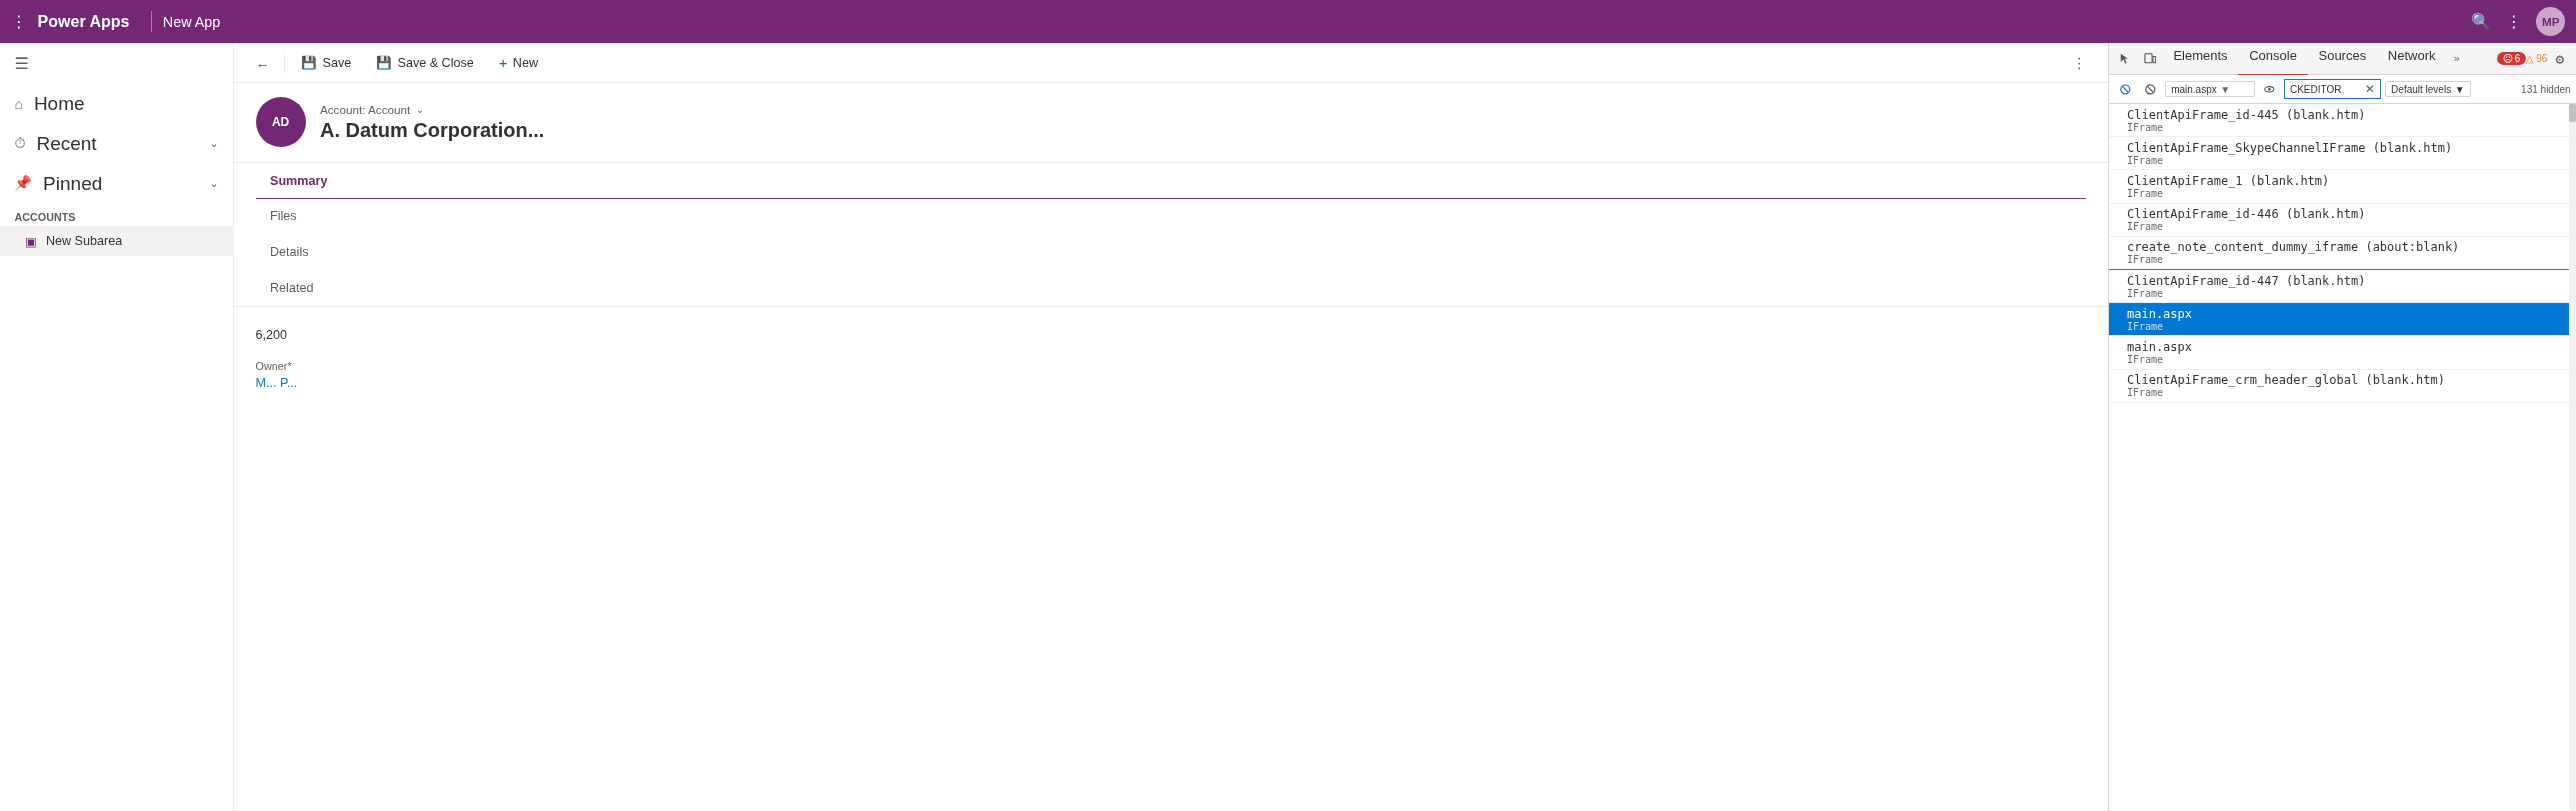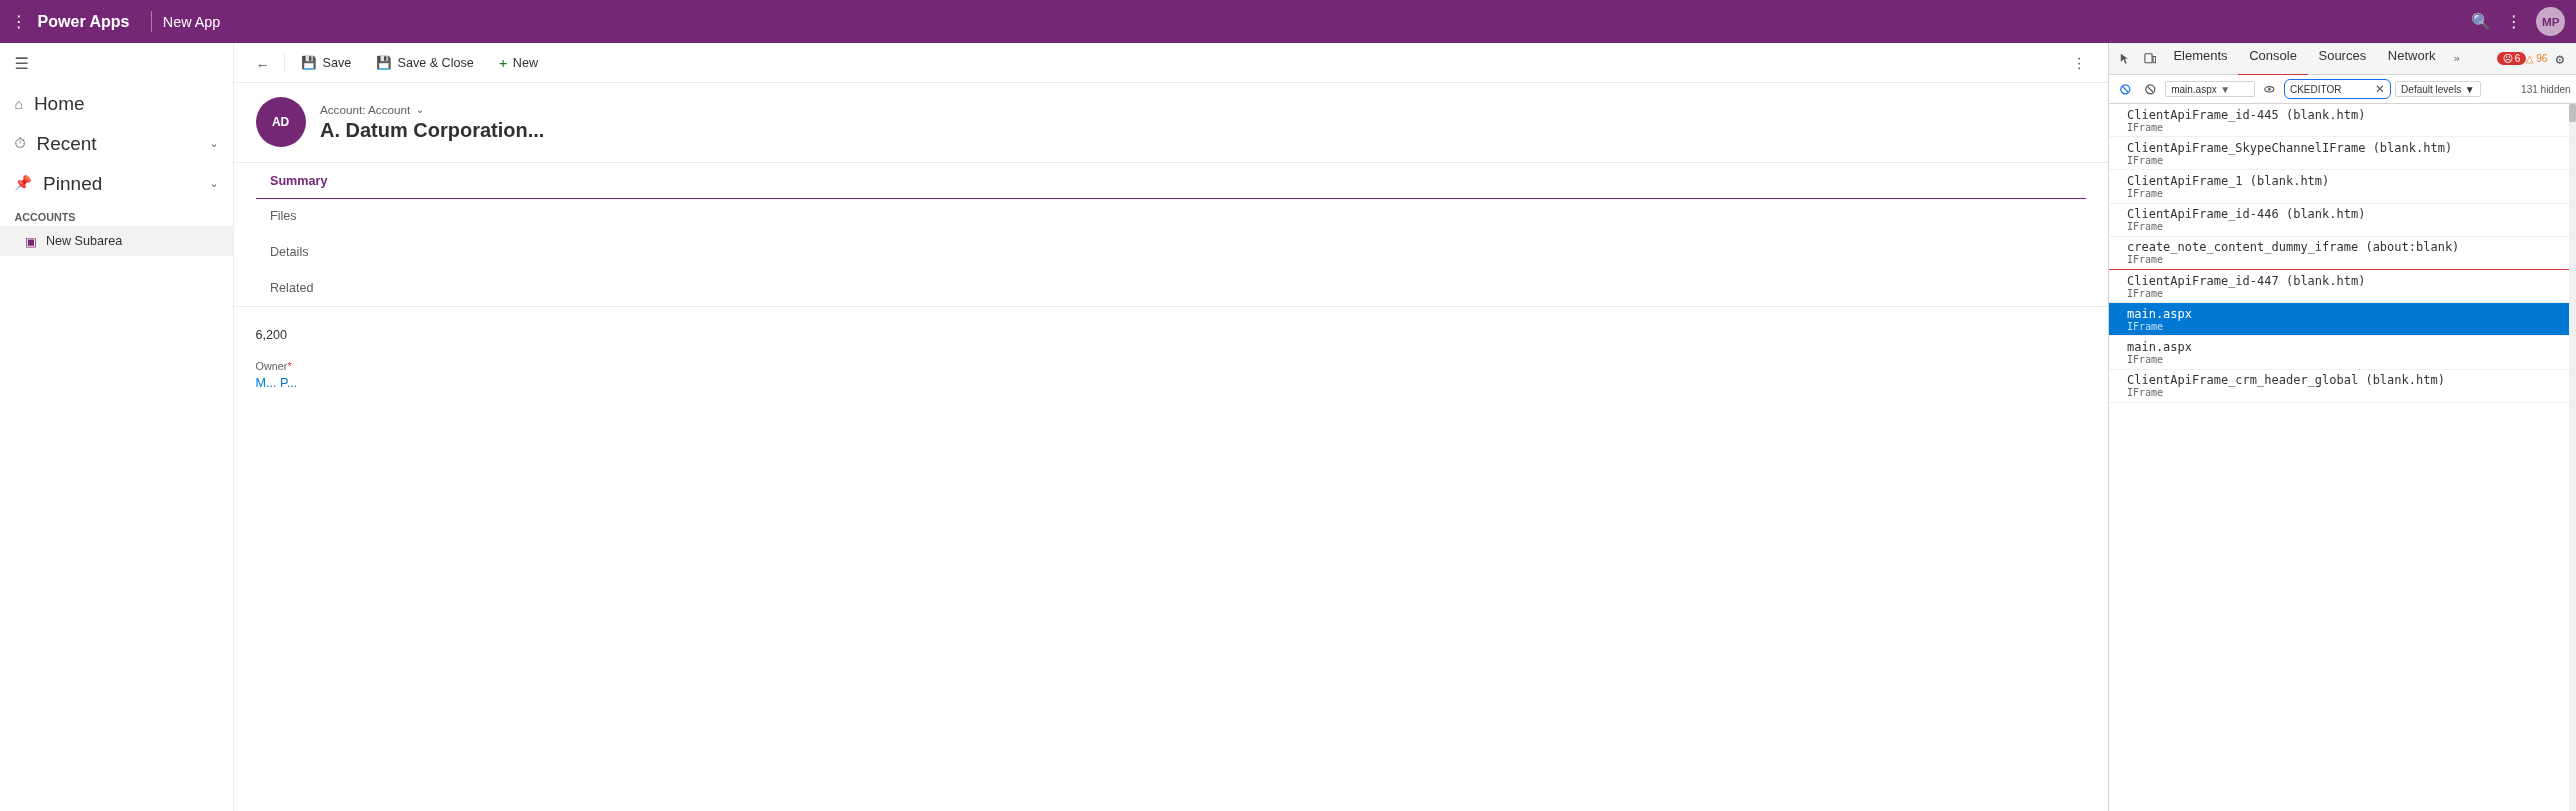--- a/index.html
+++ b/index.html
@@ -342,26 +342,26 @@
       cursor: pointer;
       background: white;
       gap: 3.6px;
       min-width: 90px;
     }
     .frame-selector .chevron { color: #666; }
     .filter-input-wrap {
       display: flex;
       align-items: center;
       border: 0.9px solid #1a6ce8;
-      border-radius: 6px;
+      border-radius: 0;
       padding: 1.8px 5.4px;
       font-size: 10px;
       font-family: 'Segoe UI', sans-serif;
       background: white;
-      gap: 13px;
+      gap: 3px;
     }
     .filter-input-wrap input {
       border: none;
       outline: none;
       font-size: 10px;
       font-family: 'Segoe UI', sans-serif;
       color: #333;
       width: 72px;
     }
     .filter-x {

